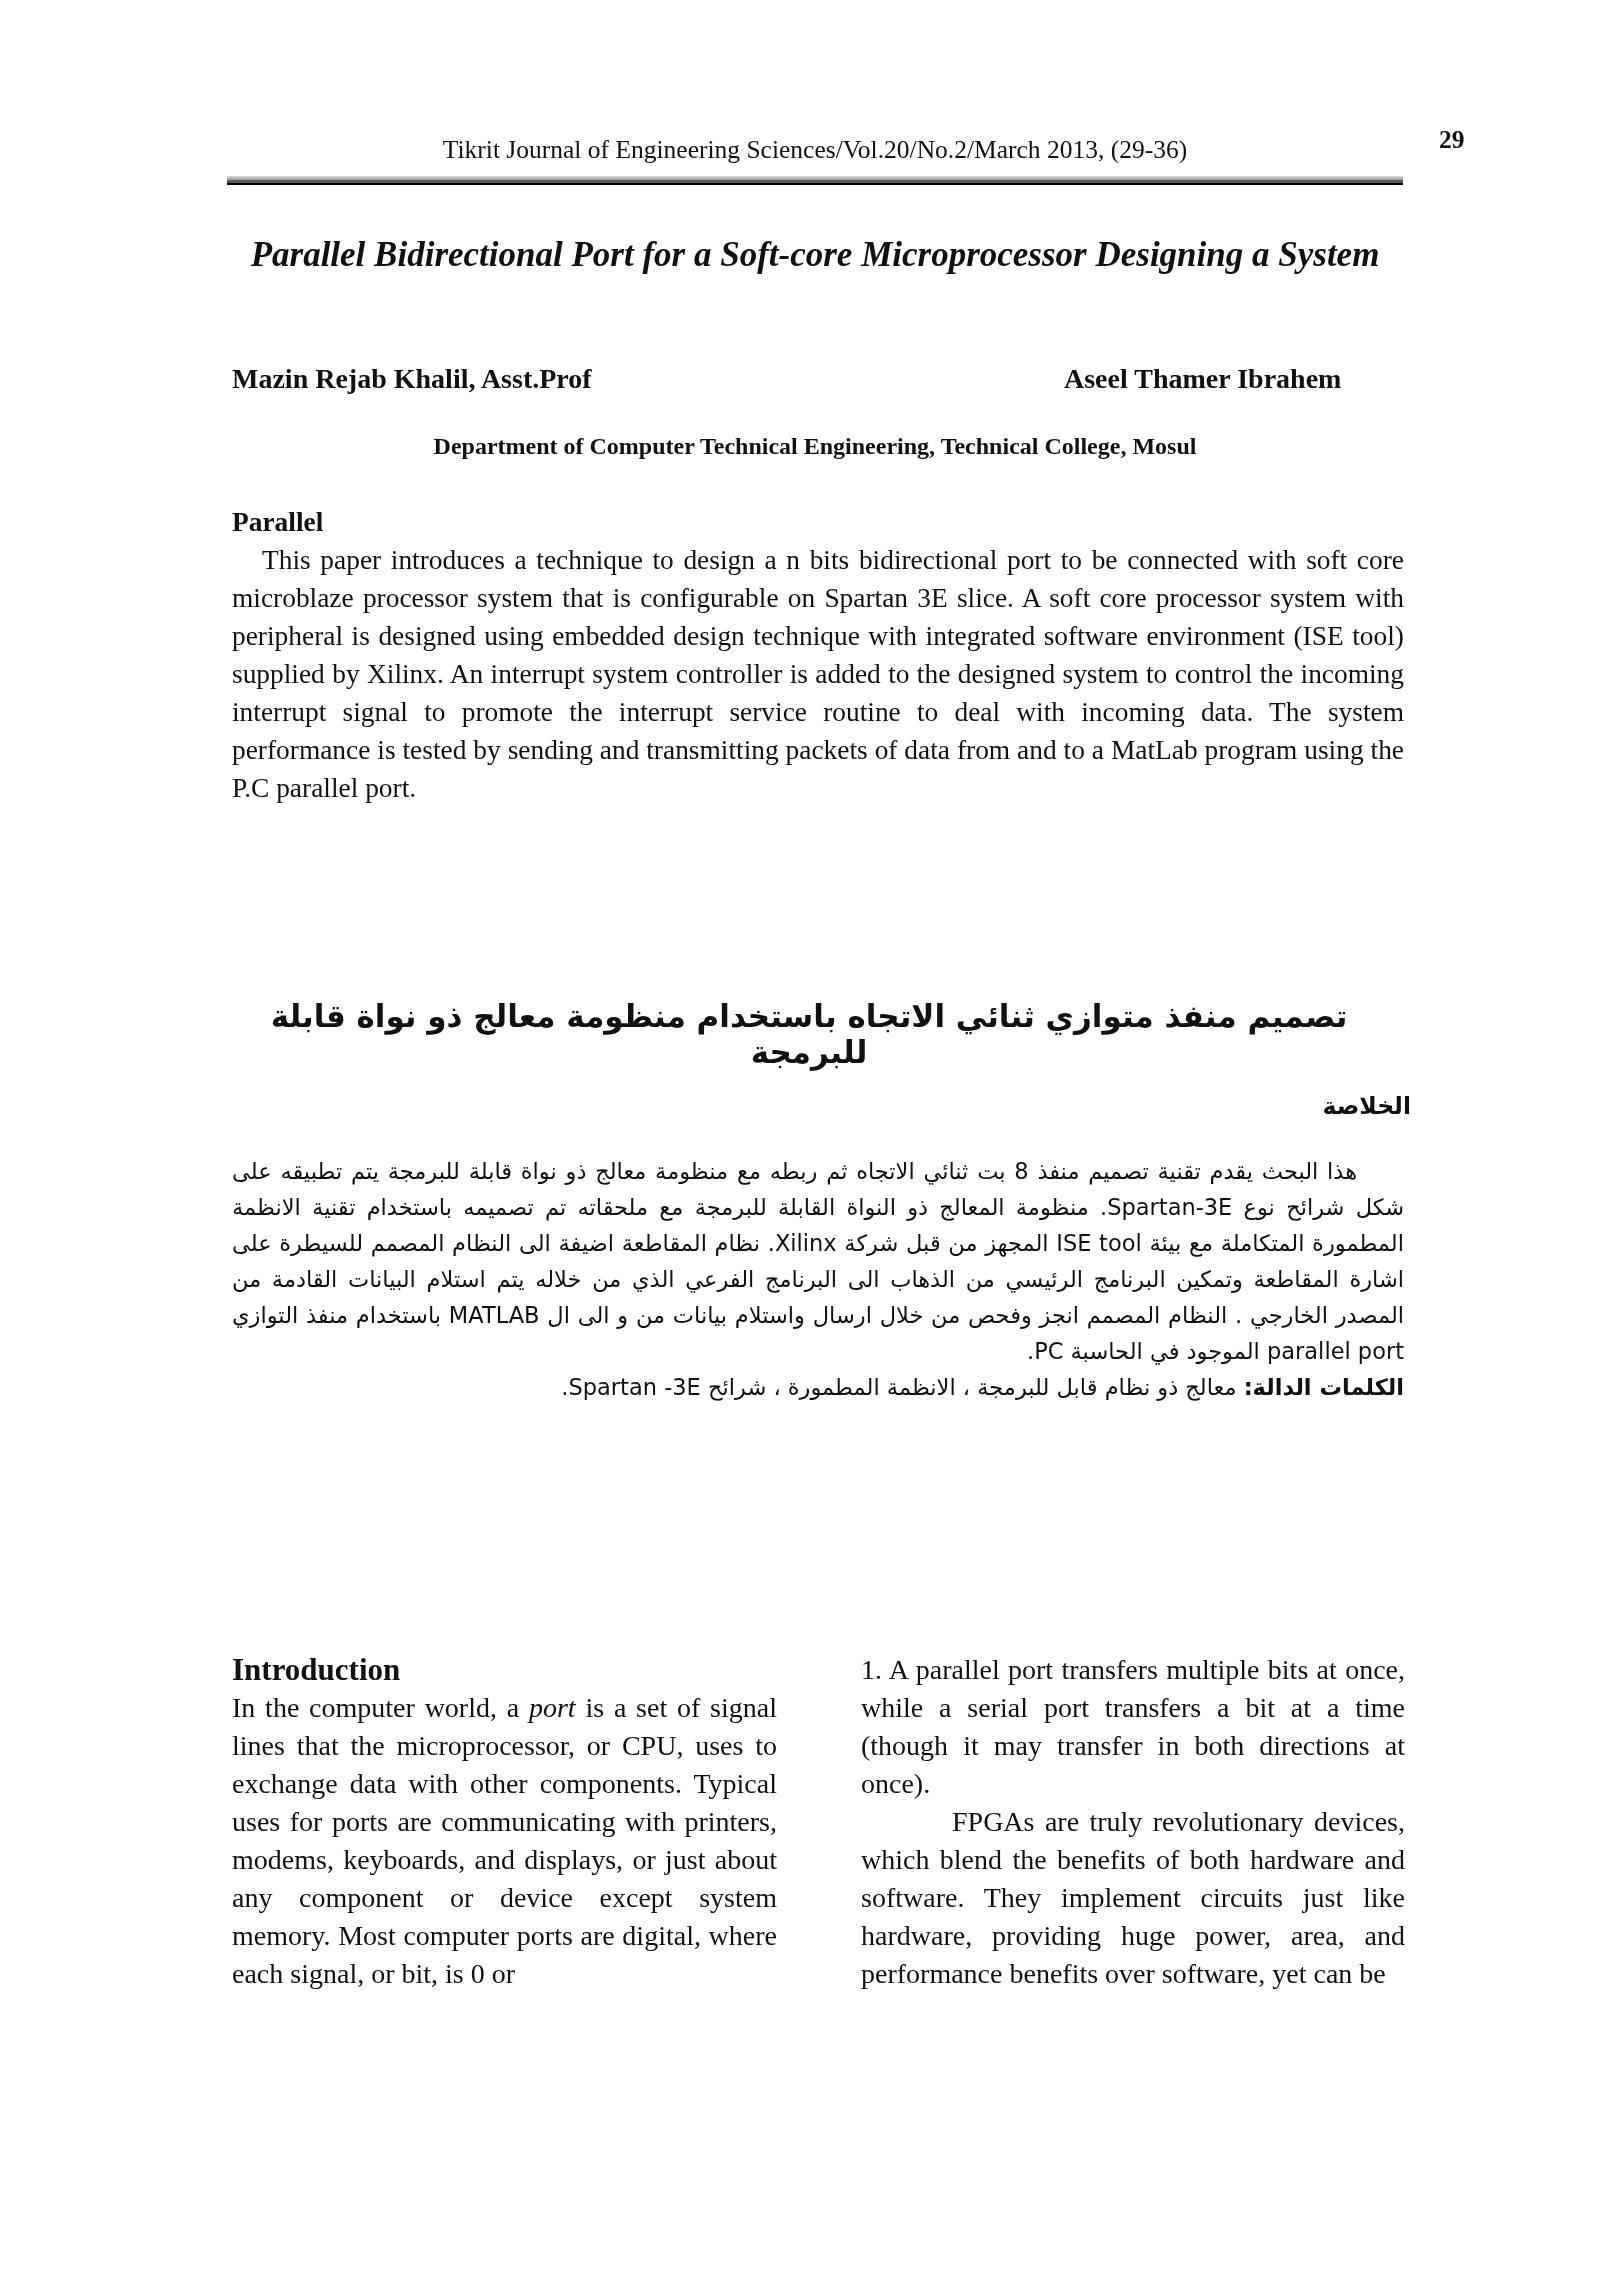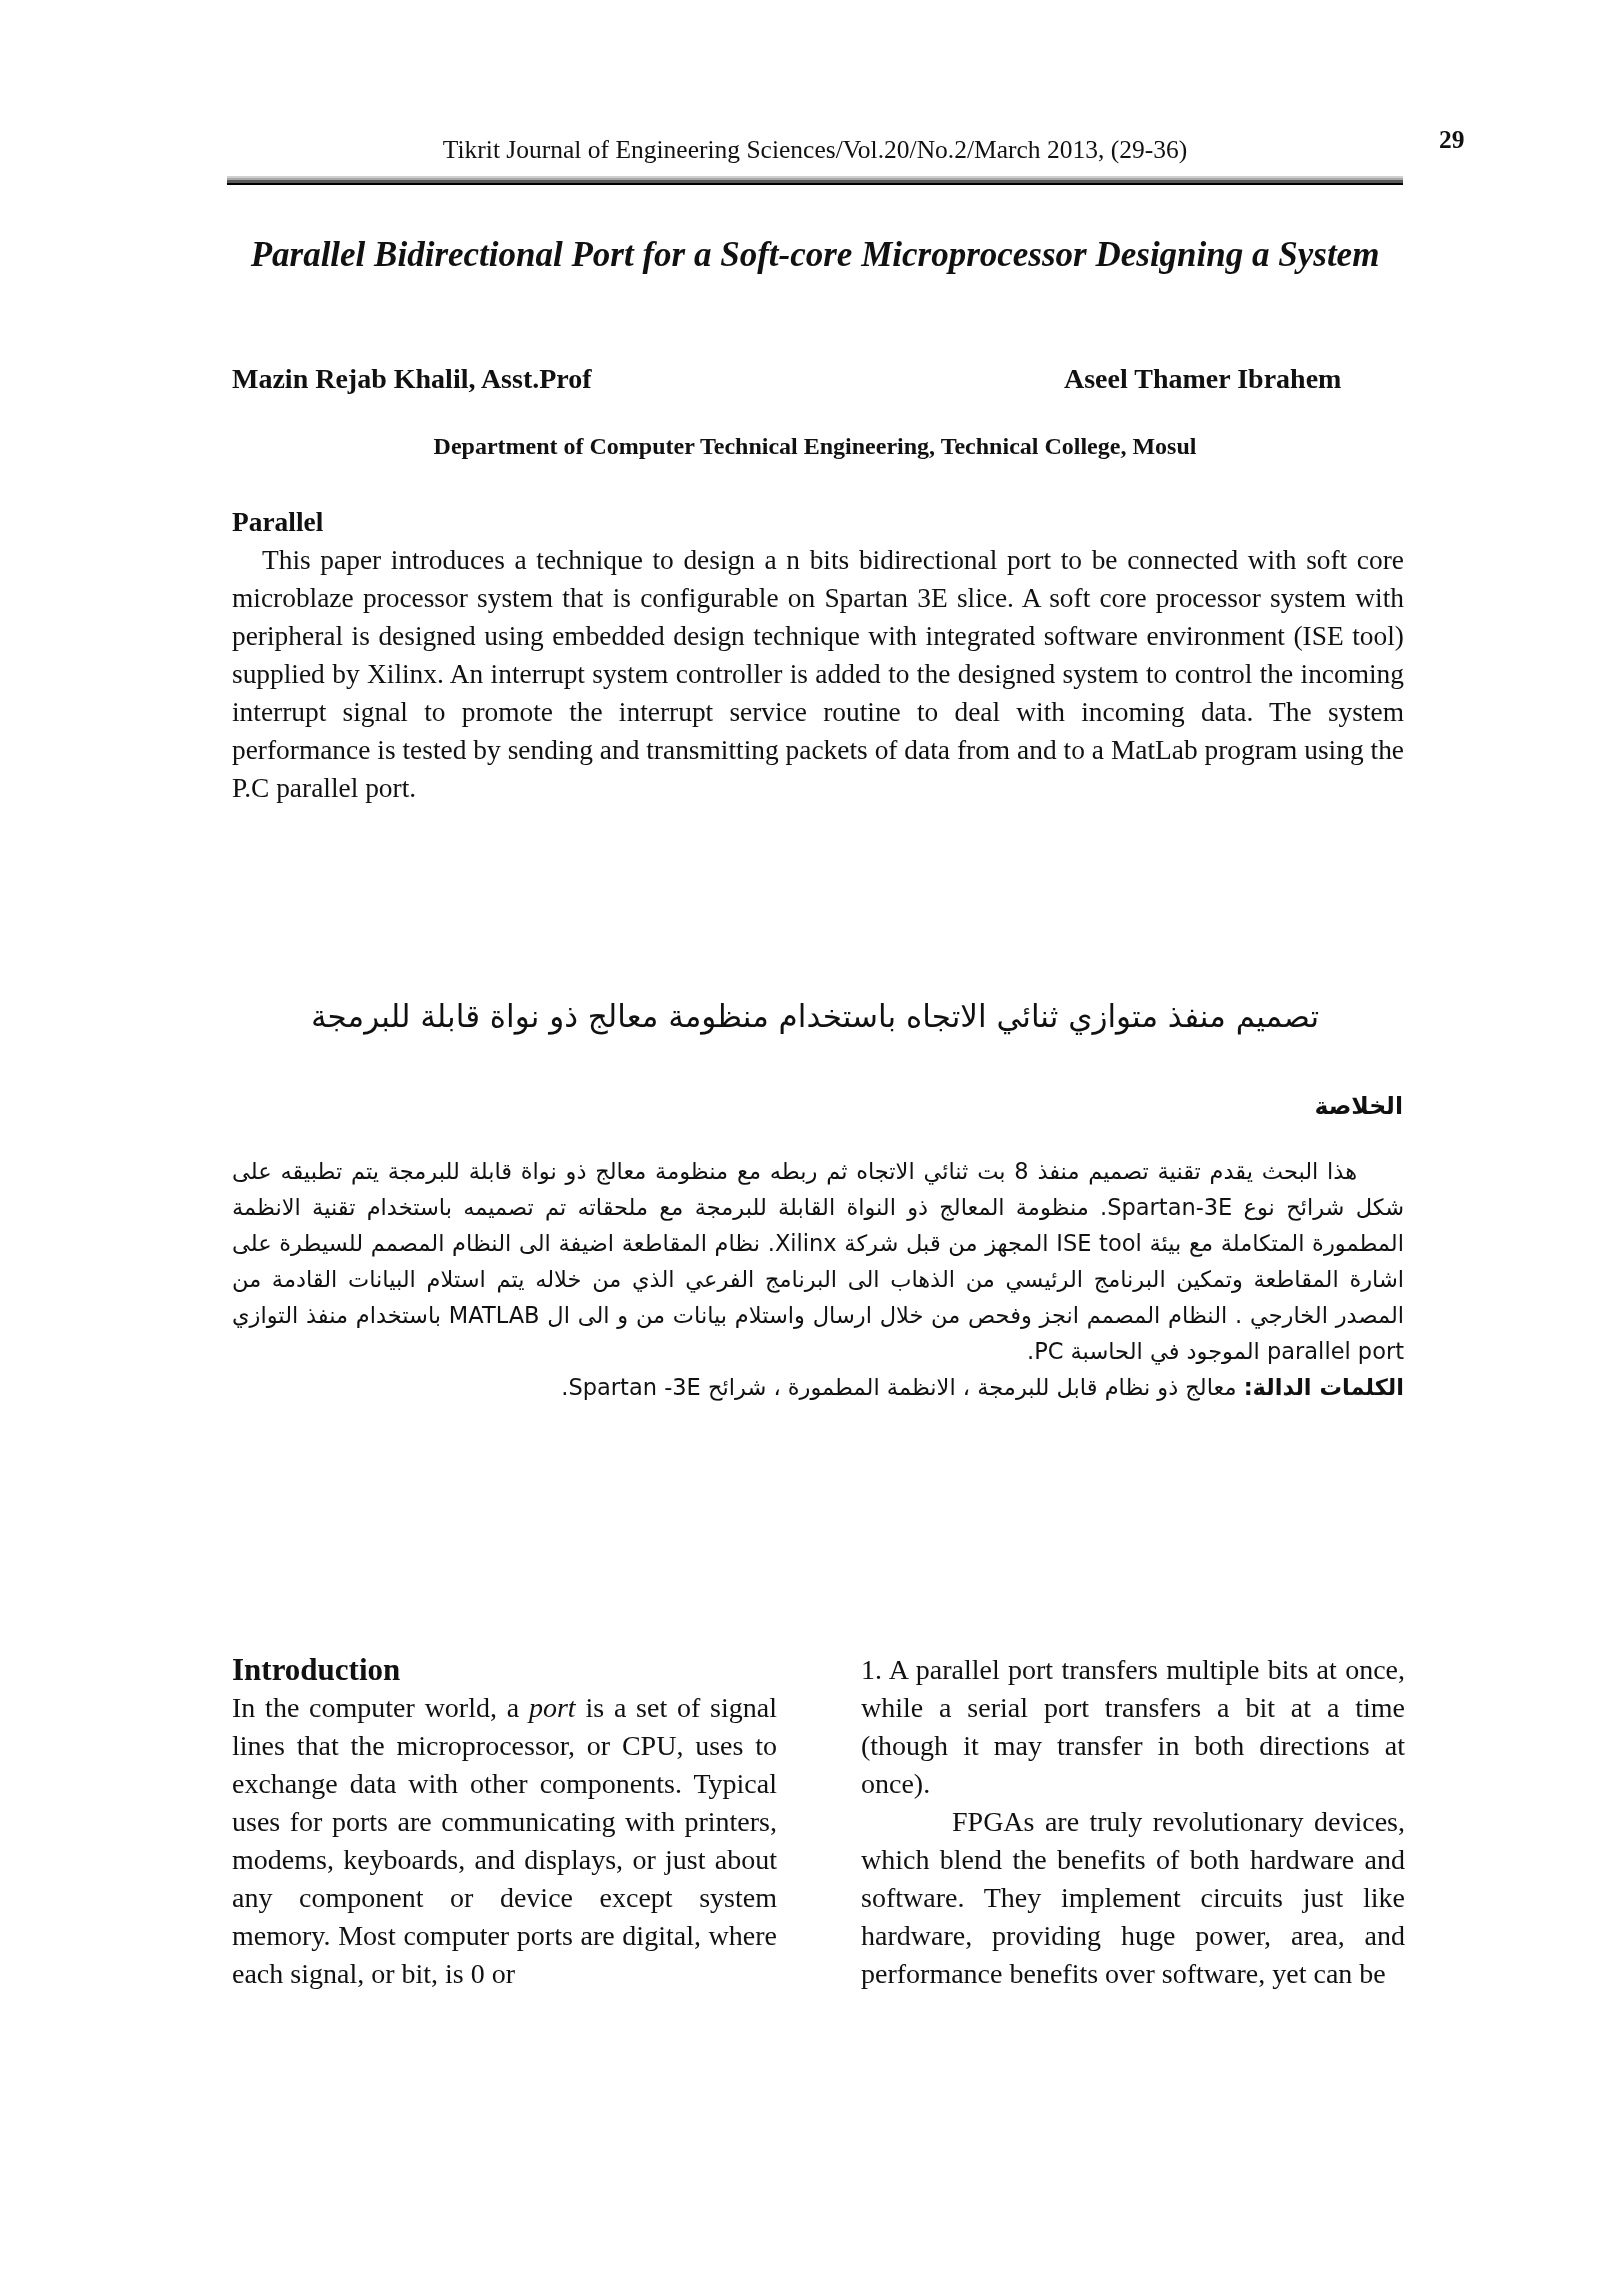--- a/index.html
+++ b/index.html
@@ -68,28 +68,28 @@
       text-indent: 30px;
       margin: 0;
     }
     .keywords {
       margin: 0;
     }
     .keywords .kw-label { font-weight: bold; }
 
     
     .arabic-title {
-      left: 227px; top: 998px; width: 1176px;
+      left: 221px; top: 998px; width: 1176px;
       text-align: center;
       direction: rtl;
       font-family: "DejaVu Sans", sans-serif;
-      font-size: 31px; font-weight: normal;
+      font-size: 31px; font-weight: bold;
     }
     .arabic-heading {
-      right: 218px; top: 1092px;
+      right: 210px; top: 1092px;
       direction: rtl;
       font-family: "DejaVu Sans", sans-serif;
       font-size: 23.5px; font-weight: bold;
     }
     .arabic-body {
       left: 232px; top: 1153px; width: 1172px;
       direction: rtl;
       text-align: justify;
       font-family: "DejaVu Sans", sans-serif;
       font-size: 22.5px; line-height: 36px;

